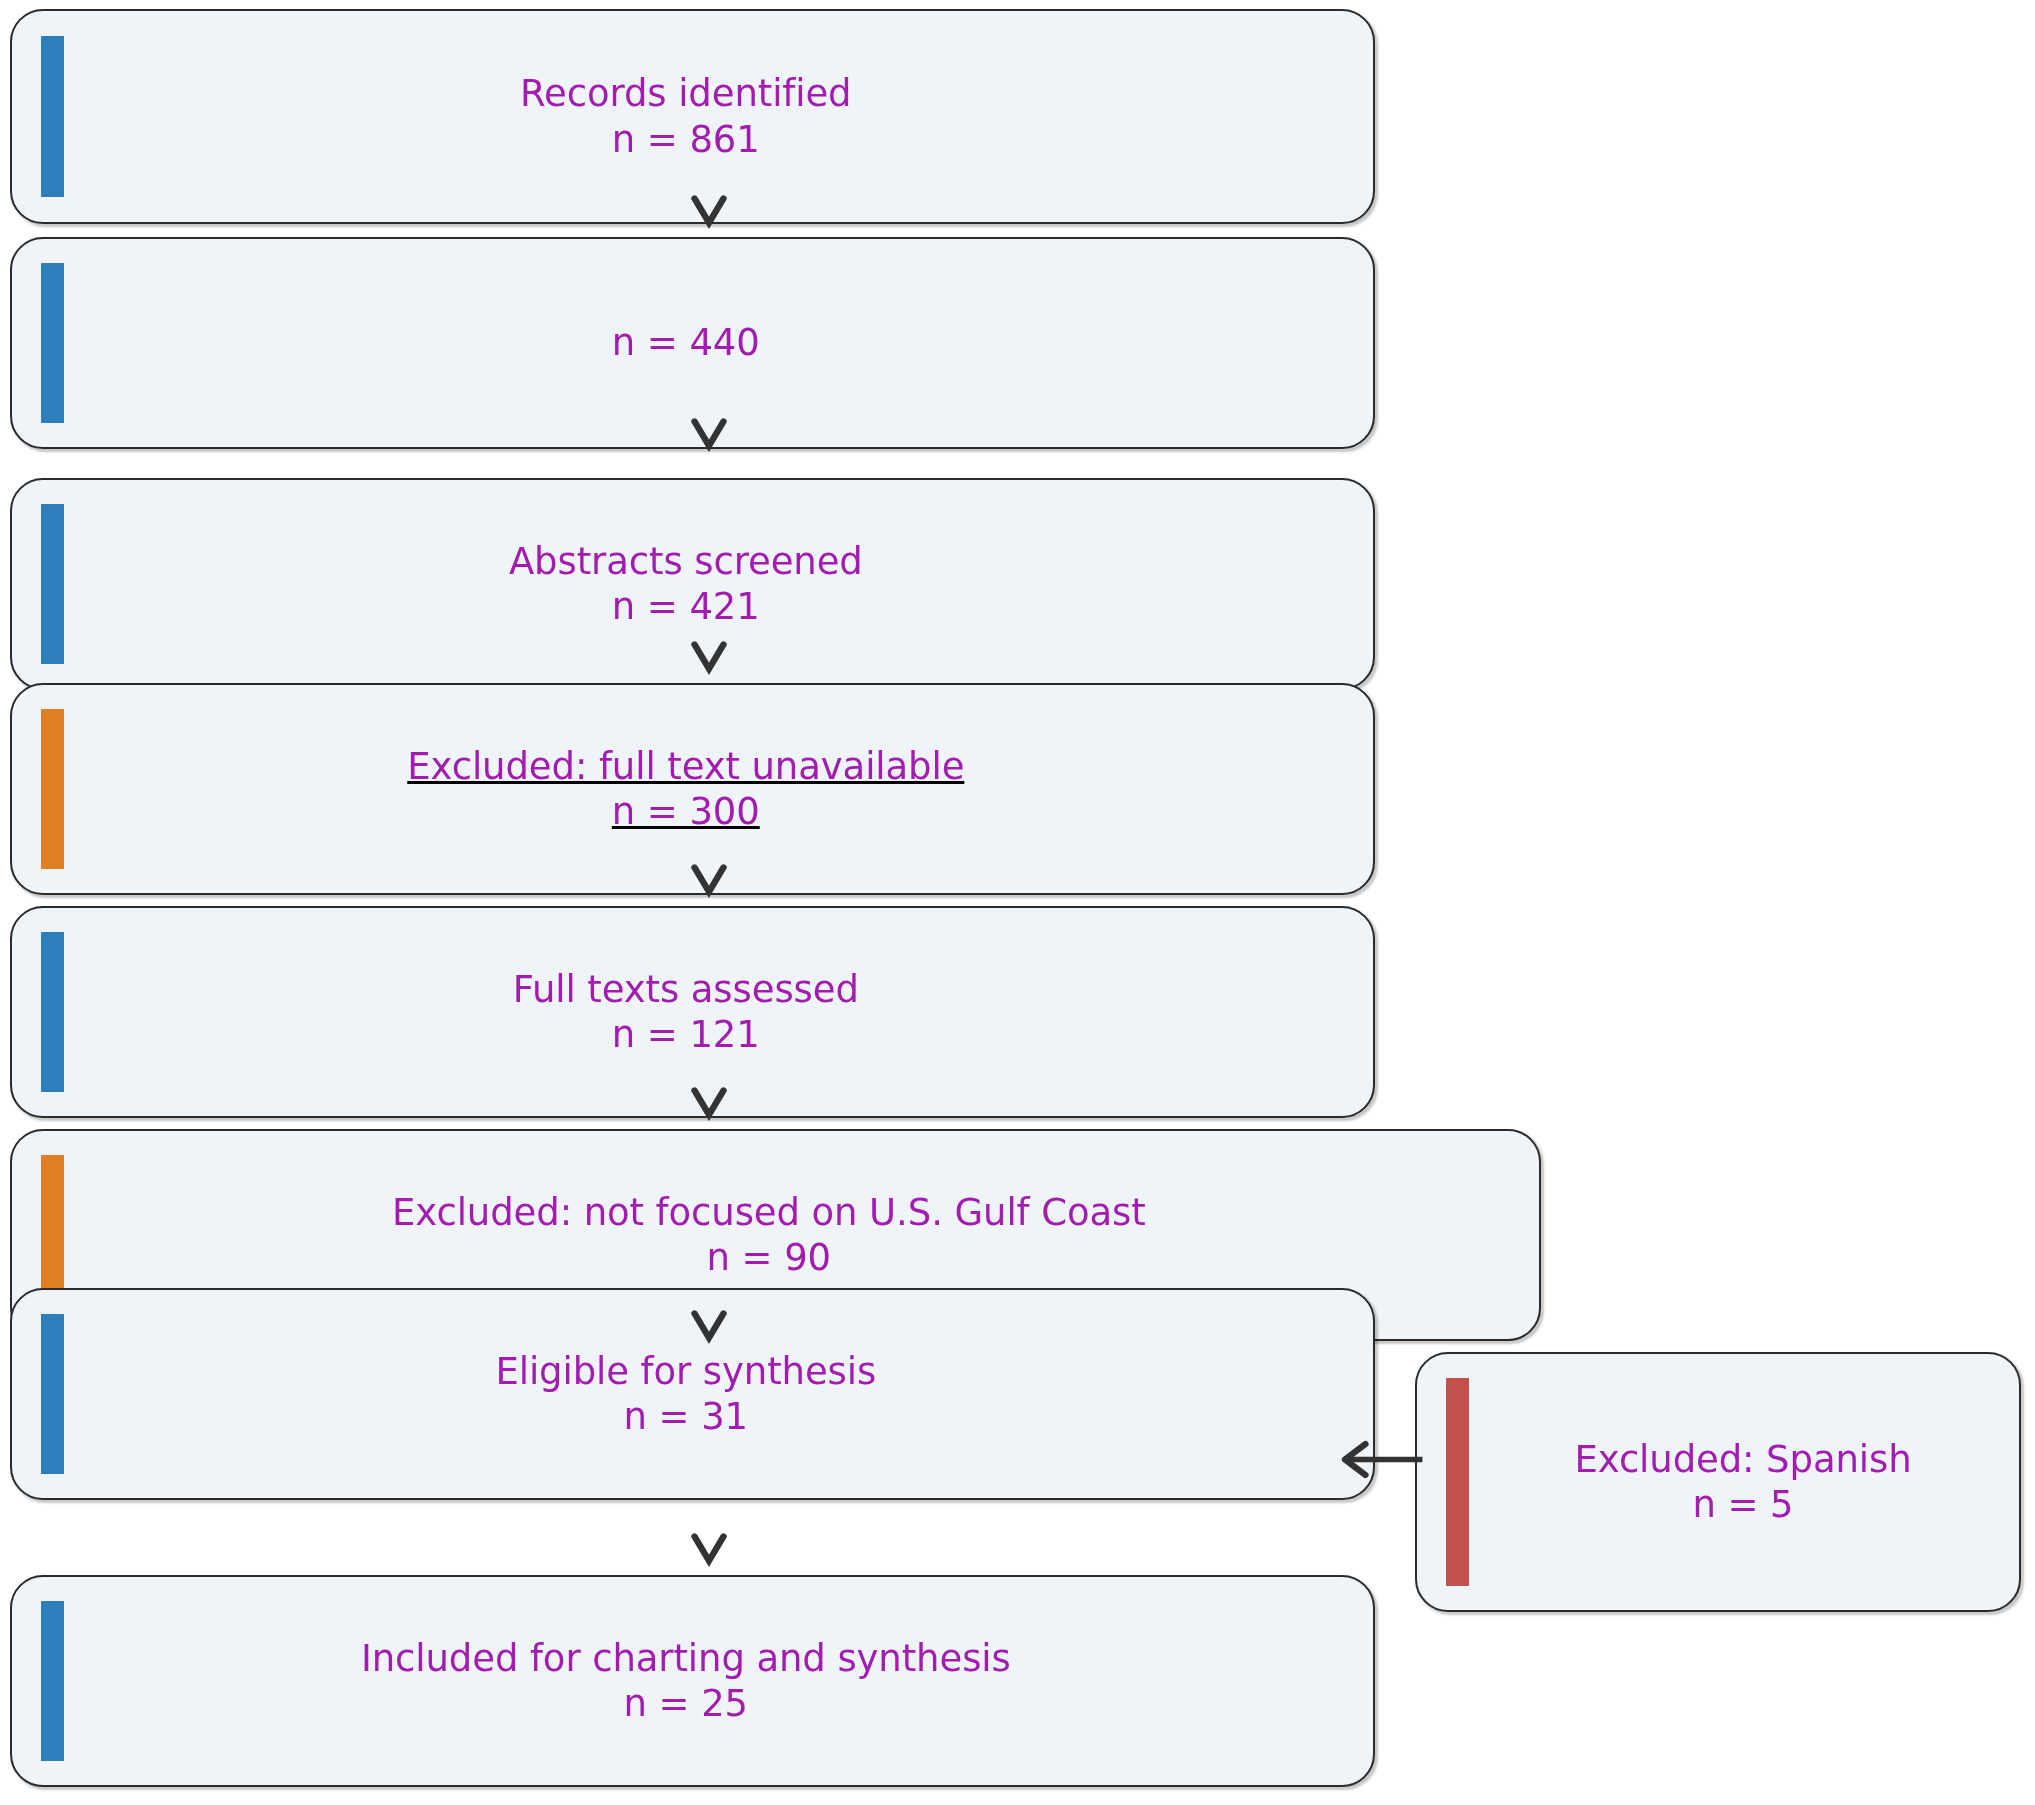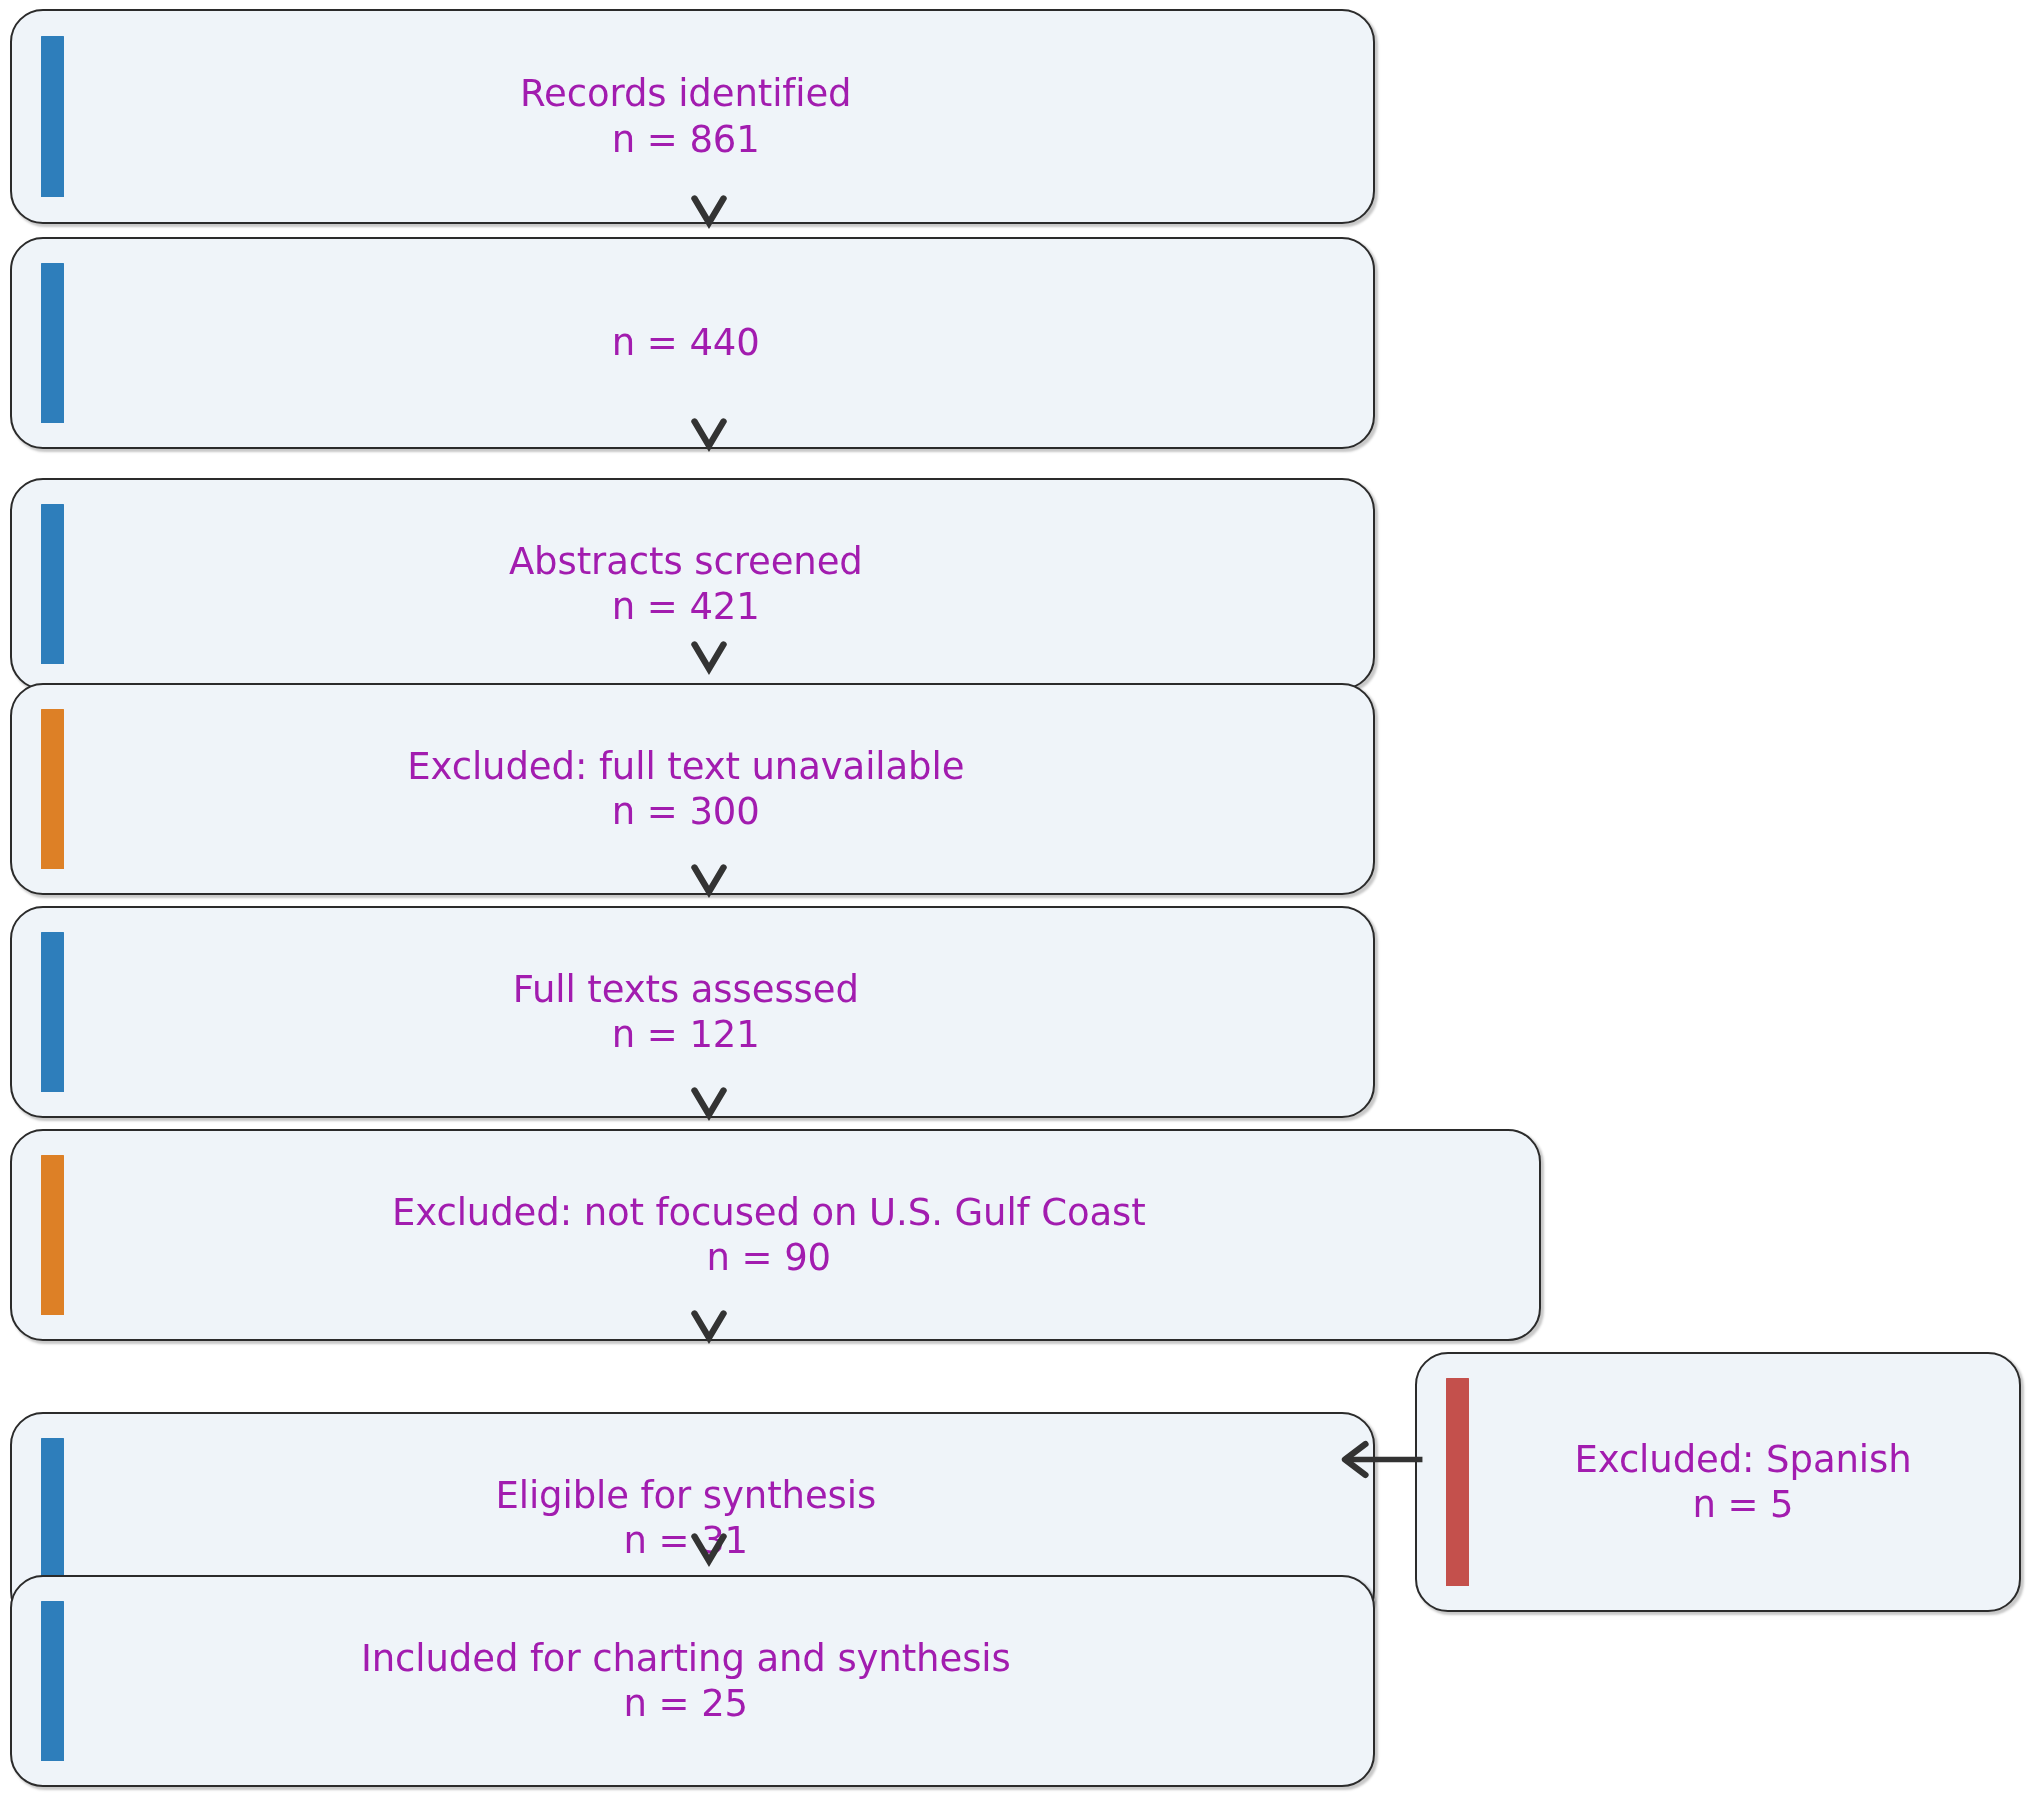--- a/index.html
+++ b/index.html
@@ -98,21 +98,21 @@
   </div>
 
   <div class="node main" style="left:10.3px; top:478px; width:1365px; height:212px;">
     <div class="accent blue" style="top:24px; bottom:24px;"></div>
     <div class="node-text">
       <span>Abstracts screened</span>
       <span class="line2">n = 421</span>
     </div>
   </div>
 
-  <div class="node main" style="left:10.3px; top:683px; width:1365px; height:212px;">
+  <div class="node main" style="left:10.3px; top:683px; width:1365px; height:212px;text-decoration:underline;">
     <div class="accent orange" style="top:24px; bottom:24px;"></div>
     <div class="node-text">
       <span>Excluded: full text unavailable</span>
       <span class="line2">n = 300</span>
     </div>
   </div>
 
   <div class="node main" style="left:10.3px; top:906px; width:1365px; height:212px;">
     <div class="accent blue" style="top:24px; bottom:24px;"></div>
     <div class="node-text">
@@ -122,21 +122,21 @@
   </div>
 
   <div class="node main" style="left:10.3px; top:1129px; width:1531px; height:212px;">
     <div class="accent orange" style="top:24px; bottom:24px;"></div>
     <div class="node-text">
       <span>Excluded: not focused on U.S. Gulf Coast</span>
       <span class="line2">n = 90</span>
     </div>
   </div>
 
-  <div class="node main" style="left:10.3px; top:1412px; width:1365px; height:212px;">
+  <div class="node main" style="left:10.3px; top:1288px; width:1365px; height:212px;">
     <div class="accent blue" style="top:24px; bottom:24px;"></div>
     <div class="node-text">
       <span>Eligible for synthesis</span>
       <span class="line2">n = 31</span>
     </div>
   </div>
 
   <div class="node main" style="left:10.3px; top:1575px; width:1365px; height:212px;">
     <div class="accent blue" style="top:24px; bottom:24px;"></div>
     <div class="node-text">

